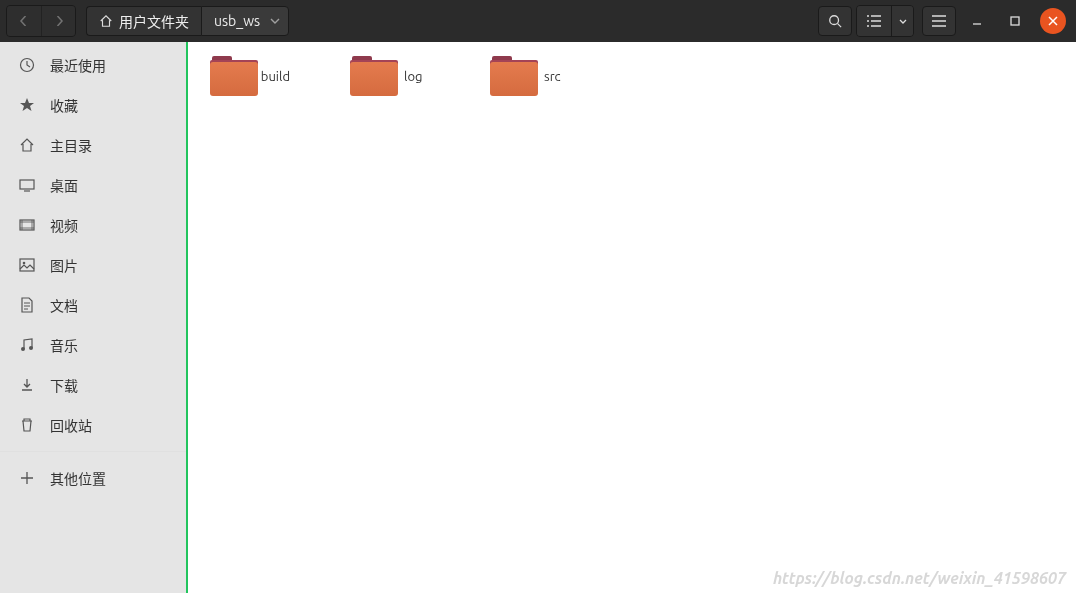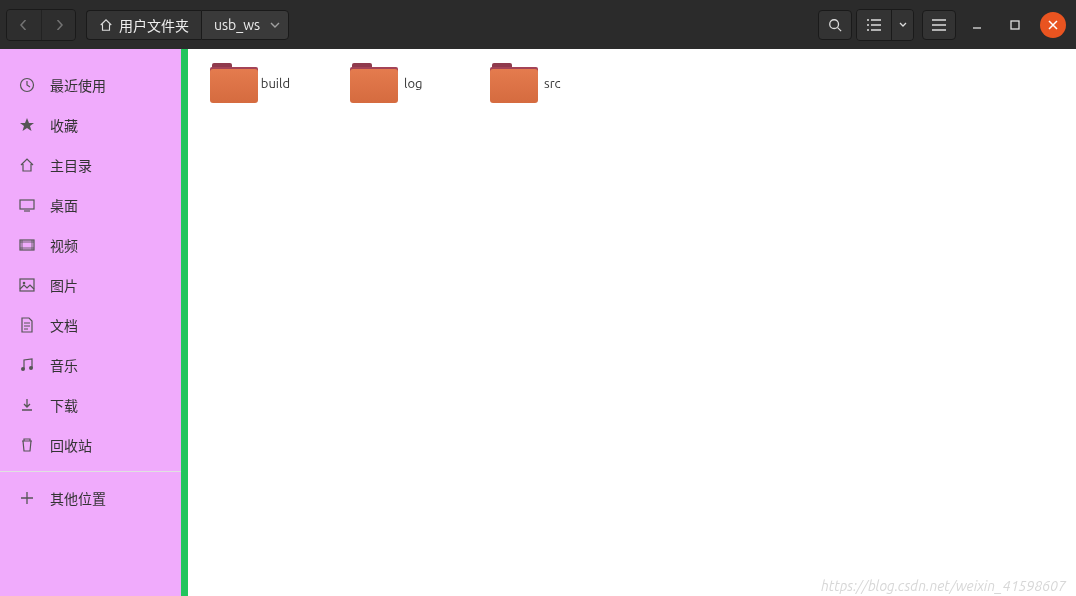--- a/index.html
+++ b/index.html
@@ -1,19 +1,19 @@
 <!DOCTYPE html>
 <html><head>
 <meta charset="utf-8">
 <style>
 * { margin: 0; padding: 0; box-sizing: border-box; font-family: "Ubuntu", "Noto Sans CJK SC", sans-serif; }
 body { width: 1076px; height: 596px; background: #fff; overflow: hidden; position: relative; }
 
 .titlebar {
-  height: 49px; background: #2b2b2b; display: flex; align-items: center;
+  height: 42px; background: #2b2b2b; display: flex; align-items: center;
   padding: 0 6px; gap: 4px; color: #ddd;
 }
 .nav-group { display: flex; border: 1px solid #1a1a1a; border-radius: 4px; overflow: hidden; }
 .nav-btn { width: 34px; height: 30px; display: flex; align-items: center; justify-content: center; background: #333; border: none; color: #bbb; cursor: pointer; }
 .nav-btn + .nav-btn { border-left: 1px solid #1a1a1a; }
 .nav-btn.disabled { opacity: 0.5; }
 
 .path-bar { display: flex; align-items: center; margin-left: 6px; gap: 0; }
 .path-seg {
   height: 30px; display: flex; align-items: center; padding: 0 12px;
@@ -29,35 +29,35 @@
 .tool-btn { width: 34px; height: 30px; display: flex; align-items: center; justify-content: center; background: #333; border: none; color: #ddd; cursor: pointer; }
 .tool-btn.single { border: 1px solid #1a1a1a; border-radius: 4px; }
 .tool-btn + .tool-btn { border-left: 1px solid #1a1a1a; }
 .tool-btn.narrow { width: 22px; }
 
 .win-ctrl { width: 26px; height: 26px; display: flex; align-items: center; justify-content: center; background: transparent; border: none; color: #ddd; cursor: pointer; margin: 0 4px; border-radius: 50%; }
 .win-close { background: #e95420; color: #fff; }
 
 .body-area { display: flex; height: calc(596px - 45px); }
 
-.sidebar { width: 188px; background: #f0abfc; border-right: 7px solid #22c55e; padding-top: 16px; font-size: 14px; color: #333; }
+.sidebar { width: 188px; background: #e5e5e5; border-right: 2px solid #22c55e; padding-top: 3px; font-size: 14px; color: #333; }
 .side-item { display: flex; align-items: center; gap: 14px; padding: 10px 18px; cursor: pointer; }
 .side-icon { width: 18px; height: 18px; display: flex; align-items: center; justify-content: center; color: #555; }
 .side-sep { height: 1px; background: #e0e0e0; margin: 6px 0; }
 
 .main { flex: 1; position: relative; padding: 14px 22px; }
 .grid { display: flex; flex-wrap: wrap; gap: 40px 60px; }
 .item { width: 80px; display: flex; align-items: center; gap: 6px; cursor: pointer; }
 .folder { width: 48px; height: 40px; position: relative; }
 .folder-back { position: absolute; top: 0; left: 2px; width: 20px; height: 8px; background: #8f3a4d; border-radius: 2px 2px 0 0; }
 .folder-body { position: absolute; top: 6px; left: 0; width: 48px; height: 34px; background: linear-gradient(#e47b4e, #d56b3f); border-radius: 3px; }
 .folder-top { position: absolute; top: 4px; left: 0; width: 48px; height: 6px; background: #a44356; border-radius: 2px 2px 0 0; }
 .item-label { font-size: 13px; color: #333; }
 
-.watermark { position: absolute; bottom: 6px; right: 10px; font-size: 14px; color: #d7d7d7; font-style: italic; pointer-events: none; }
+.watermark { position: absolute; bottom: 6px; right: 10px; font-size: 16px; color: #d7d7d7; font-style: italic; pointer-events: none; font-weight: bold; }
 
 svg { display: block; }
 </style>
 </head>
 <body>
 
 <div class="titlebar">
   <div class="nav-group">
     <button class="nav-btn disabled">
       <svg width="10" height="10" viewBox="0 0 10 10">

